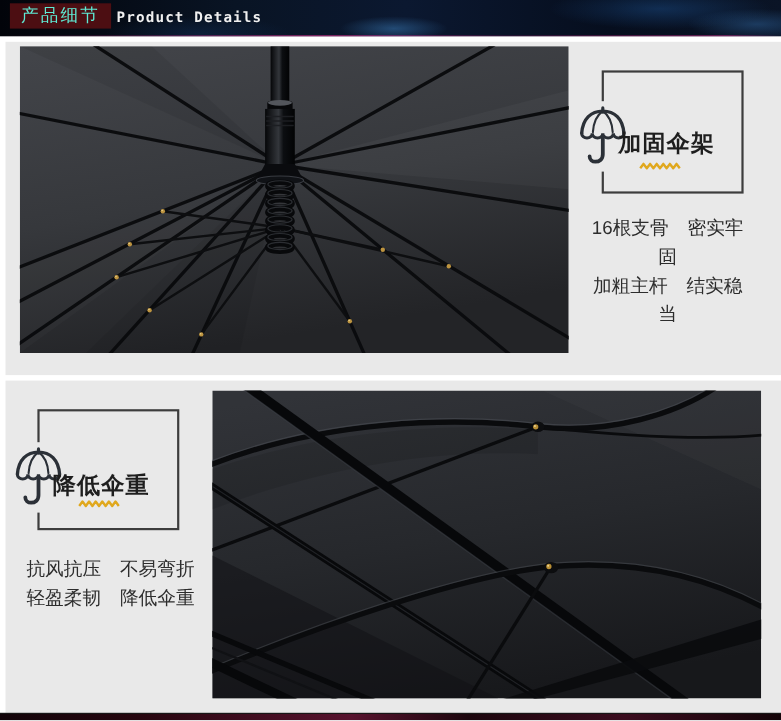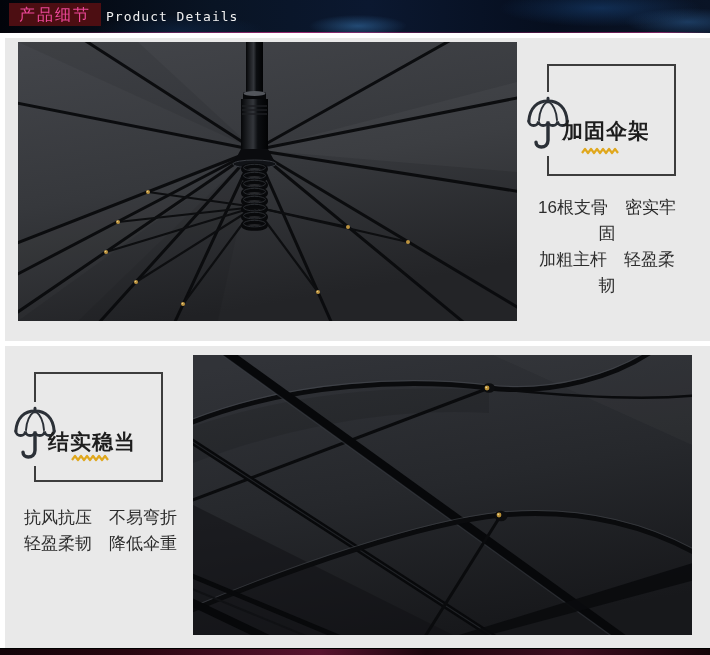--- a/index.html
+++ b/index.html
@@ -11,23 +11,23 @@
     background:
       radial-gradient(70px 16px at 358px 26px, rgba(70,150,220,.40), rgba(0,0,0,0) 70%),
       radial-gradient(140px 26px at 600px 8px,  rgba(35,100,175,.35), rgba(0,0,0,0) 72%),
       radial-gradient(90px 20px at 688px 22px,  rgba(70,150,230,.30), rgba(0,0,0,0) 70%),
       radial-gradient(120px 22px at 180px 30px, rgba(25,70,130,.25),  rgba(0,0,0,0) 70%),
       linear-gradient(90deg,#02040a 0%,#091424 30%,#0b1830 52%,#060e1e 78%,#0a1426 100%);}
   .header-bar::after{content:"";position:absolute;left:0;bottom:0;width:100%;height:1px;
       background:linear-gradient(90deg,rgba(150,20,100,0) 0%,rgba(200,45,135,.75) 42%,
                  rgba(150,20,100,.25) 65%,rgba(200,45,135,.6) 93%,rgba(150,20,100,0) 100%);}
   .zh-badge{position:absolute;left:9px;top:3px;height:23px;line-height:24px;padding:0 10px;
-      background:#4c0e12;color:#ec4899;font-size:16px;letter-spacing:2px;}
+      background:#4c0e12;color:#5eead4;font-size:16px;letter-spacing:2px;}
   .en-title{position:absolute;left:106px;top:9px;color:#f0f0f0;
-      font-family:"DejaVu Sans Mono","Liberation Mono",monospace;font-size:13px;font-weight:normal;letter-spacing:1px;}
+      font-family:"DejaVu Sans Mono","Liberation Mono",monospace;font-size:13px;font-weight:bold;letter-spacing:1px;}
 
   
   .card{position:absolute;left:5px;width:705px;background:#e9e9e9;}
   .card1{top:38px;height:303px;}
   .card2{top:346px;height:302px;}
   .photo{position:absolute;display:block;}
   .photo1{left:13px;top:4px;}
   .photo2{left:188px;top:9px;}
 
   .feature-box{position:absolute;width:129px;height:112px;border:2px solid #3d3d3d;box-sizing:border-box;}
@@ -180,40 +180,40 @@
           <path d="M24 30 v17 c0 5 -3.5 7 -7 7 c-3 0 -5.5 -2 -5.5 -5" stroke-width="3.6"></path>
         </g>
       </svg>
     </div>
     <div class="feature-title title1">加固伞架</div>
     <svg class="zigzag zig1" width="38" height="8" viewBox="0 0 38 8">
       <polyline points="1,6 4,2 7,6 10,2 13,6 16,2 19,6 22,2 25,6 28,2 31,6 34,2 37,6" fill="none" stroke="#e0a81e" stroke-width="2.2" stroke-linejoin="round"></polyline>
     </svg>
     <div class="feature-text text1">
       <div class="tline">16根支骨　密实牢固</div>
-      <div class="tline">加粗主杆　轻盈柔韧</div>
+      <div class="tline">加粗主杆　结实稳当</div>
     </div>
   </div>
 
   <div class="card card2">
 
     <div class="feature-box box2"></div>
     <div class="icon-wrap icon2">
       <svg width="46" height="58" viewBox="0 0 48 60">
         <g fill="none" stroke="#2b3037" stroke-linecap="round">
           <path d="M24 3 v4" stroke-width="3"></path>
           <path d="M4 27 C5 13 13 6 24 6 C35 6 43 13 44 27" stroke-width="3.2"></path>
           <path d="M44 27 a5 4.5 0 0 1 -10 0 a5 4.5 0 0 1 -10 0 a5 4.5 0 0 1 -10 0 a5 4.5 0 0 1 -10 0" stroke-width="3"></path>
           <path d="M24 6 C18 10 15.2 17 14.6 26" stroke-width="2"></path>
           <path d="M24 6 C30 10 32.8 17 33.4 26" stroke-width="2"></path>
           <path d="M24 30 v17 c0 5 -3.5 7 -7 7 c-3 0 -5.5 -2 -5.5 -5" stroke-width="3.6"></path>
         </g>
       </svg>
     </div>
-    <div class="feature-title title2">结实稳当</div>
+    <div class="feature-title title2">降低伞重</div>
     <svg class="zigzag zig2" width="38" height="8" viewBox="0 0 38 8">
       <polyline points="1,6 4,2 7,6 10,2 13,6 16,2 19,6 22,2 25,6 28,2 31,6 34,2 37,6" fill="none" stroke="#e0a81e" stroke-width="2.2" stroke-linejoin="round"></polyline>
     </svg>
     <div class="feature-text text2">
       <div class="tline">抗风抗压　不易弯折</div>
       <div class="tline">轻盈柔韧　降低伞重</div>
     </div>
 
     <svg class="photo photo2" width="499" height="280" viewBox="0 0 499 280">
       <defs>

